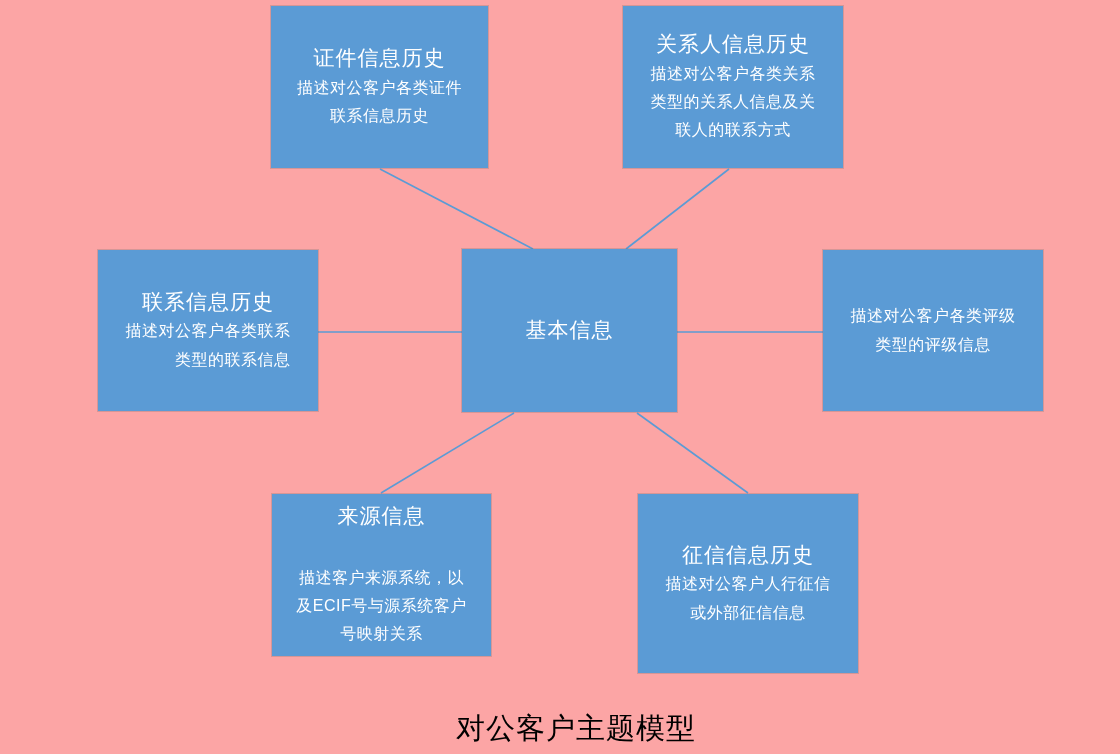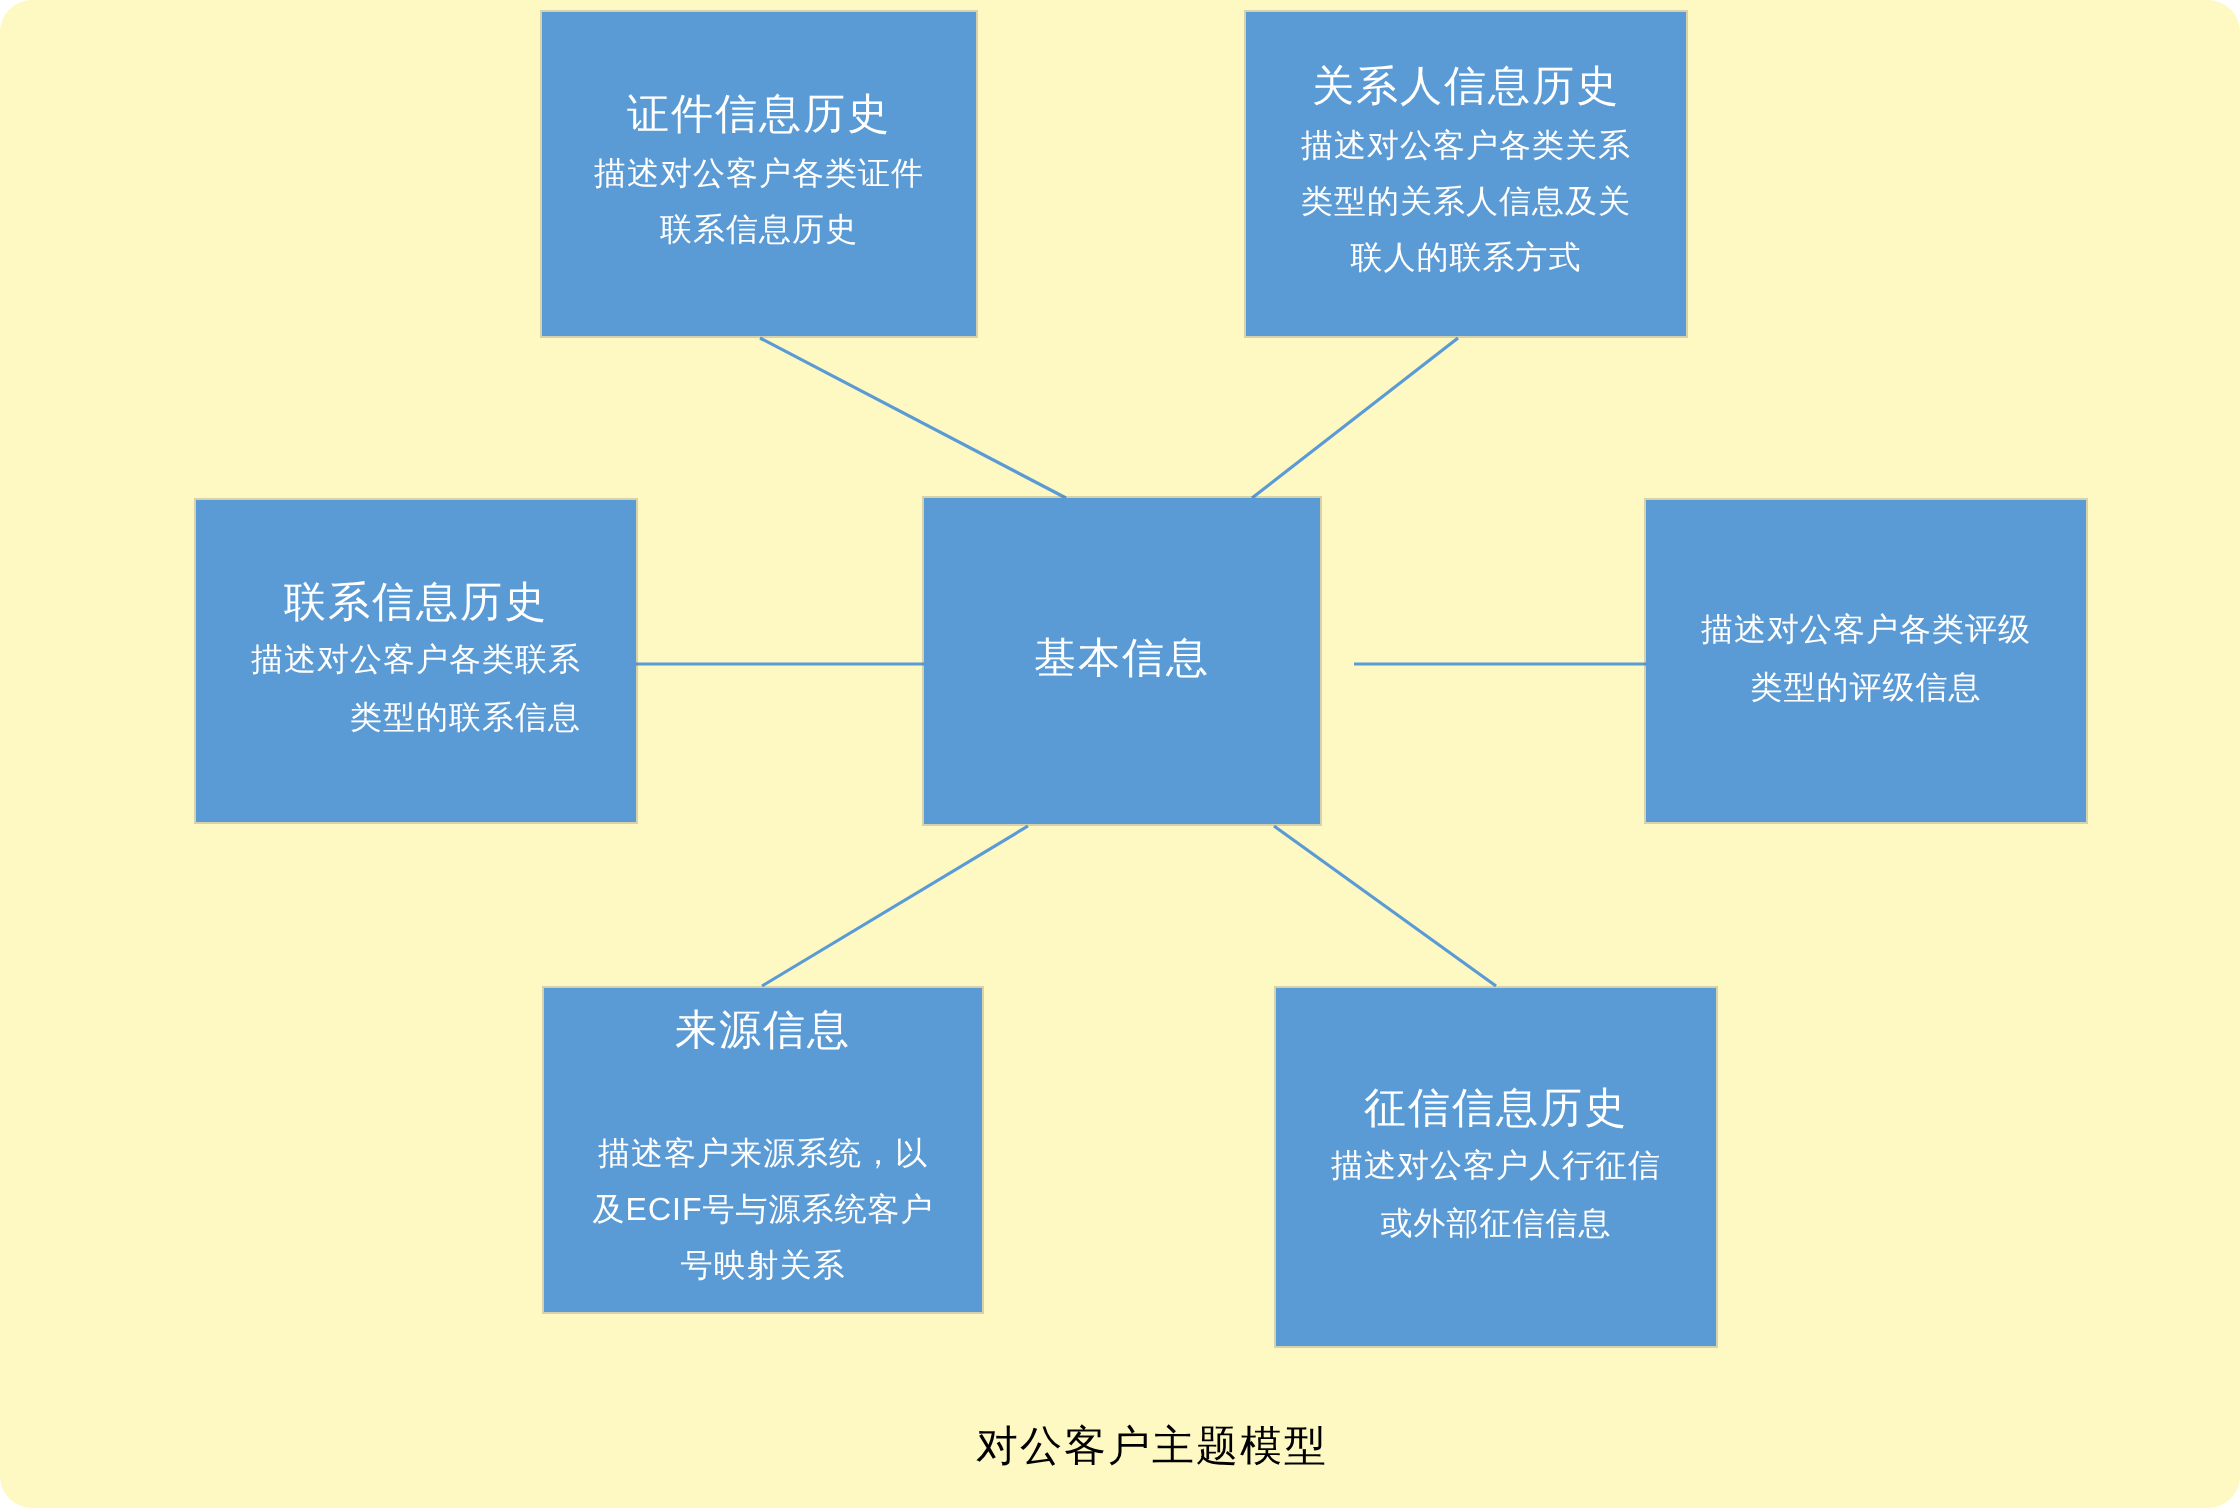--- a/index.html
+++ b/index.html
@@ -6,24 +6,23 @@
     --box_fill: #5B9BD5;
     --line: #5B9BD5;
     --node_text: #FFFFFF;
     --caption_text: #000000;
   }
   html, body { margin: 0; padding: 0; background: #ffffff; }
   .canvas {
     position: relative;
     width: 1120px;
     height: 754px;
-    background: #fef9c3;
+    background: #fca5a5;
     font-family: "Liberation Sans", sans-serif;
     overflow: hidden;
-    border-radius: 16px;
   }
   svg.connectors {
     position: absolute;
     left: 0; top: 0;
     width: 1120px; height: 754px;
   }
   svg.connectors line {
     stroke: var(--line);
     stroke-width: 1.6;
   }
@@ -52,21 +51,21 @@
     letter-spacing: 0.5px;
   }
   .caption {
     position: absolute;
     top: 709px;
     left: 0;
     width: 100%;
     box-sizing: border-box;
     padding-left: 32px;
     text-align: center;
-    font-size: 21px;
+    font-size: 29px;
     color: var(--caption_text);
     letter-spacing: 1px;
   }
 </style>
 </head>
 <body>
 
 <div class="canvas">
 
   <svg class="connectors" viewBox="0 0 1120 754" xmlns="http://www.w3.org/2000/svg">
@@ -90,21 +89,21 @@
 类型的关系人信息及关
 联人的联系方式</div>
   </div>
 
   <div class="node" style="left:98px; top:250px; width:220px; height:161px;text-align:right;">
     <div class="node-title">联系信息历史</div>
     <div class="node-desc">描述对公客户各类联系
 类型的联系信息</div>
   </div>
 
-  <div class="node" style="left:462px; top:249px; width:198px; height:163px;">
+  <div class="node" style="left:462px; top:249px; width:215px; height:163px;">
     <div class="node-title">基本信息</div>
   </div>
 
   <div class="node" style="left:823px; top:250px; width:220px; height:161px;">
     <div class="node-desc">描述对公客户各类评级
 类型的评级信息</div>
   </div>
 
   <div class="node" style="left:272px; top:494px; width:219px; height:162px;gap:32px;">
     <div class="node-title">来源信息</div>

